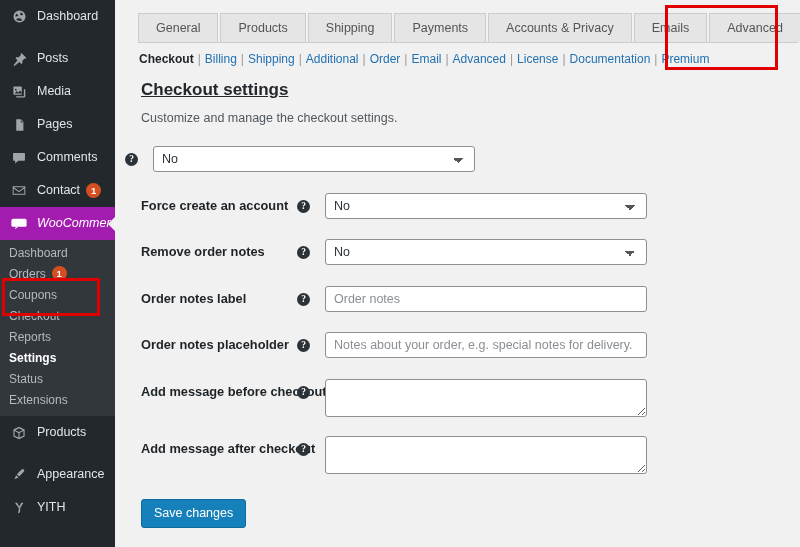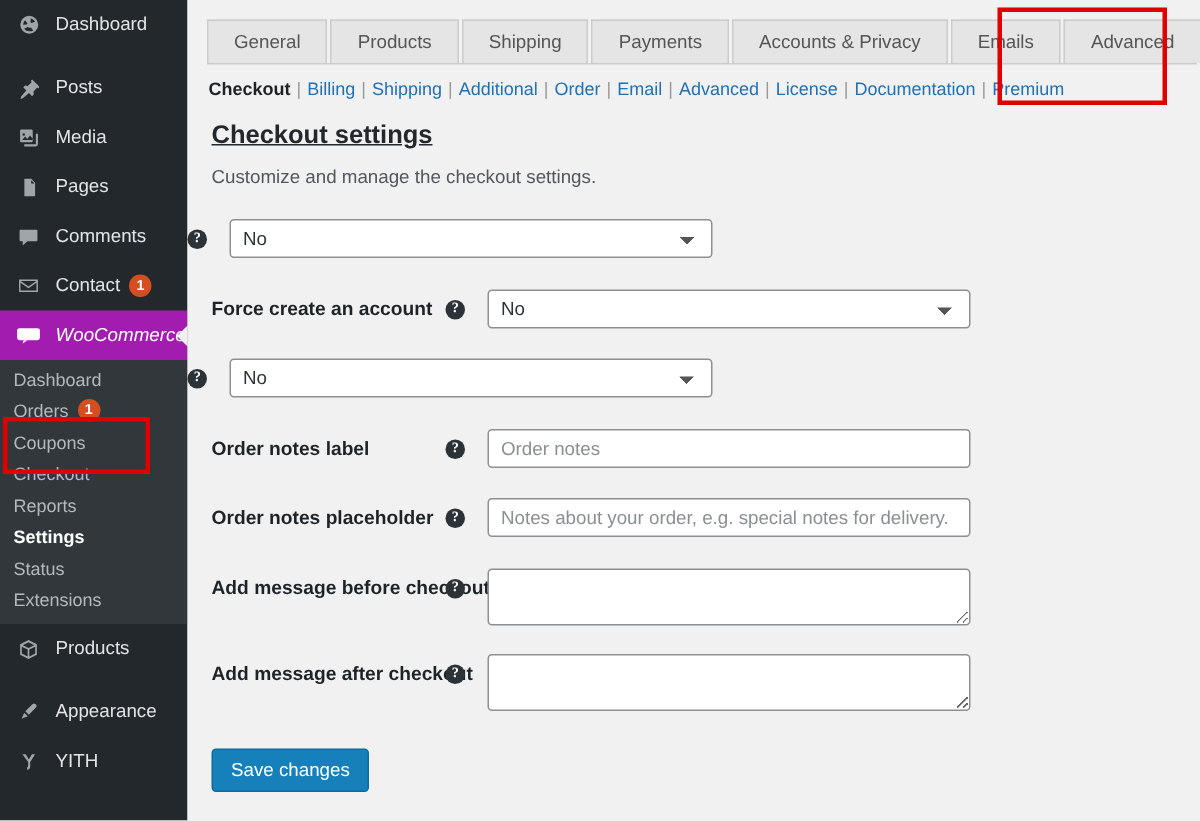--- a/index.html
+++ b/index.html
@@ -10,21 +10,21 @@
     background: #f1f1f1;
     font-family: "Liberation Sans", sans-serif;
     -webkit-font-smoothing: antialiased;
   }
 
   #app { position: relative; width: 800px; height: 547px; }
 
   
   #sidebar {
     position: absolute; left: 0; top: 0;
-    width: 125px; height: 547px;
+    width: 115px; height: 547px;
     background: #23282d;
     color: #e3e4e5;
     font-size: 12.5px;
     overflow: hidden;
   }
   .menu-item {
     position: relative;
     display: flex; align-items: center;
     height: 33px;
     padding-left: 9px;
@@ -394,20 +394,21 @@
         <div class="row">
           <div class="help">?</div>
           <div class="ctrl-wrap"><select class="ctrl"><option>No</option><option>Yes</option></select></div>
         </div>
         <div class="row">
           <div class="f-label">Force create an account</div>
           <div class="help">?</div>
           <div class="ctrl-wrap"><select class="ctrl"><option>No</option><option>Yes</option></select></div>
         </div>
         <div class="row">
+          <div class="f-label">Remove order notes</div>
           <div class="help">?</div>
           <div class="ctrl-wrap"><select class="ctrl"><option>No</option><option>Yes</option></select></div>
         </div>
         <div class="row">
           <div class="f-label">Order notes label</div>
           <div class="help">?</div>
           <div class="ctrl-wrap"><input type="text" class="ctrl" placeholder="Order notes" style=""></div>
         </div>
         <div class="row">
           <div class="f-label">Order notes placeholder</div>

